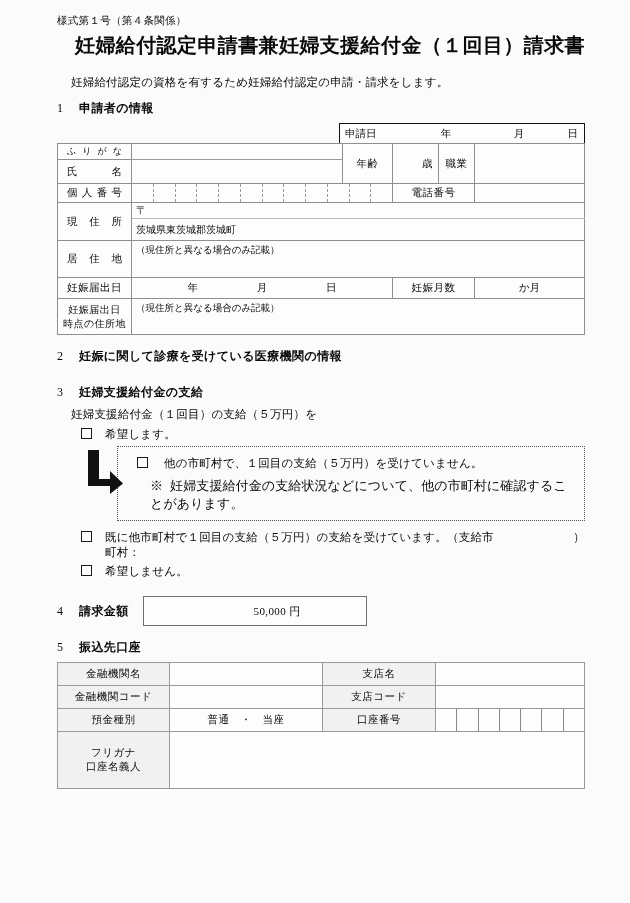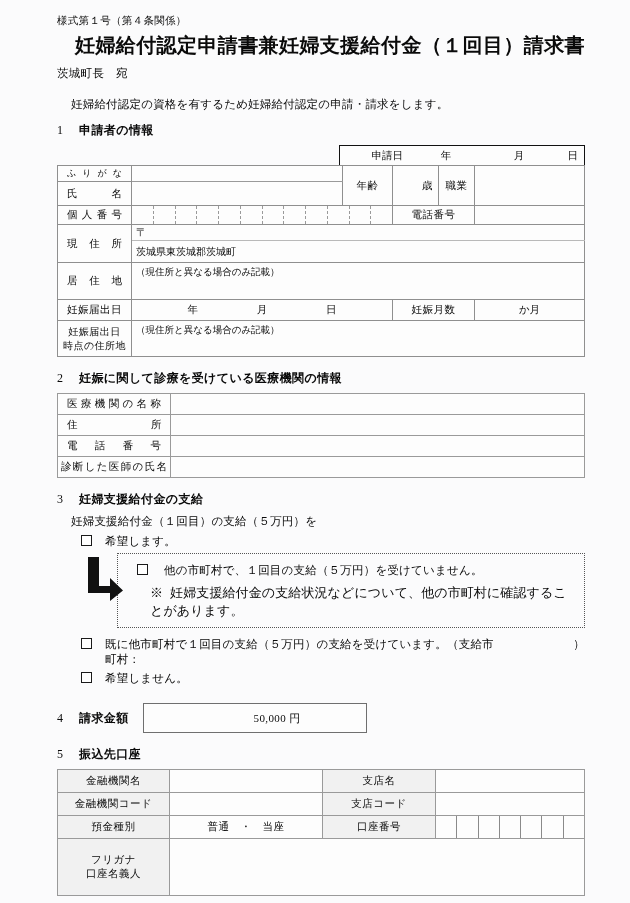--- a/index.html
+++ b/index.html
@@ -229,34 +229,33 @@
   .acct-grid i:last-child { border-right: none; }
   .two-line { line-height: 1.35; text-align: center; padding: 4px 0; }
 </style>
 </head>
 <body>
 
 <div class="page">
 
   <div class="form-no">様式第１号（第４条関係）</div>
   <div class="doc-title">妊婦給付認定申請書兼妊婦支援給付金（１回目）請求書</div>
-  <div class="addressee">茨城町長　宛</div>
   <div class="lead">妊婦給付認定の資格を有するため妊婦給付認定の申請・請求をします。</div>
 
   <div class="sec-head">
     <span class="num">1</span><span>申請者の情報</span>
   </div>
 
   <div class="applicant-wrap">
 
     <div class="apply-date">
       <table>
         <tbody>
             <tr>
-          <td style="width:58px;text-align:right;padding-left:5px;">申請日</td>
+          <td style="width:58px;text-align:left;padding-left:5px;">申請日</td>
           <td style="width:70px;text-align:center;">年</td>
           <td style="width:60px;text-align:center;">月</td>
           <td style="text-align:right;padding-right:6px;">日</td>
         </tr>
       </tbody>
         </table>
     </div>
 
     <table class="tbl-applicant">
       <colgroup>
@@ -334,44 +333,20 @@
     </tbody>
       </table>
   </div>
 
   <div class="sec-gap"></div>
 
   <div class="sec-head">
     <span class="num">2</span><span>妊娠に関して診療を受けている医療機関の情報</span>
   </div>
 
-  <table class="tbl-medical">
-    <colgroup>
-        <col style="width:113px">
-        <col>
-      </colgroup>
-    <tbody>
-        <tr>
-      <td class="lbl lbl-sp">医 療 機 関 の 名 称</td>
-      <td></td>
-    </tr>
-    <tr>
-      <td class="lbl lbl-sp">住　　　　　　　所</td>
-      <td></td>
-    </tr>
-    <tr>
-      <td class="lbl lbl-sp">電　話　番　号</td>
-      <td></td>
-    </tr>
-    <tr>
-      <td class="lbl lbl-sp" style="padding:0 3px;">診断した医師の氏名</td>
-      <td></td>
-    </tr>
-  </tbody>
-    </table>
 
   <div class="sec-gap"></div>
 
   <div class="sec-head">
     <span class="num">3</span><span>妊婦支援給付金の支給</span>
   </div>
 
   <div class="s3-line">妊婦支援給付金（１回目）の支給（５万円）を</div>
 
   <div class="cb-row">

